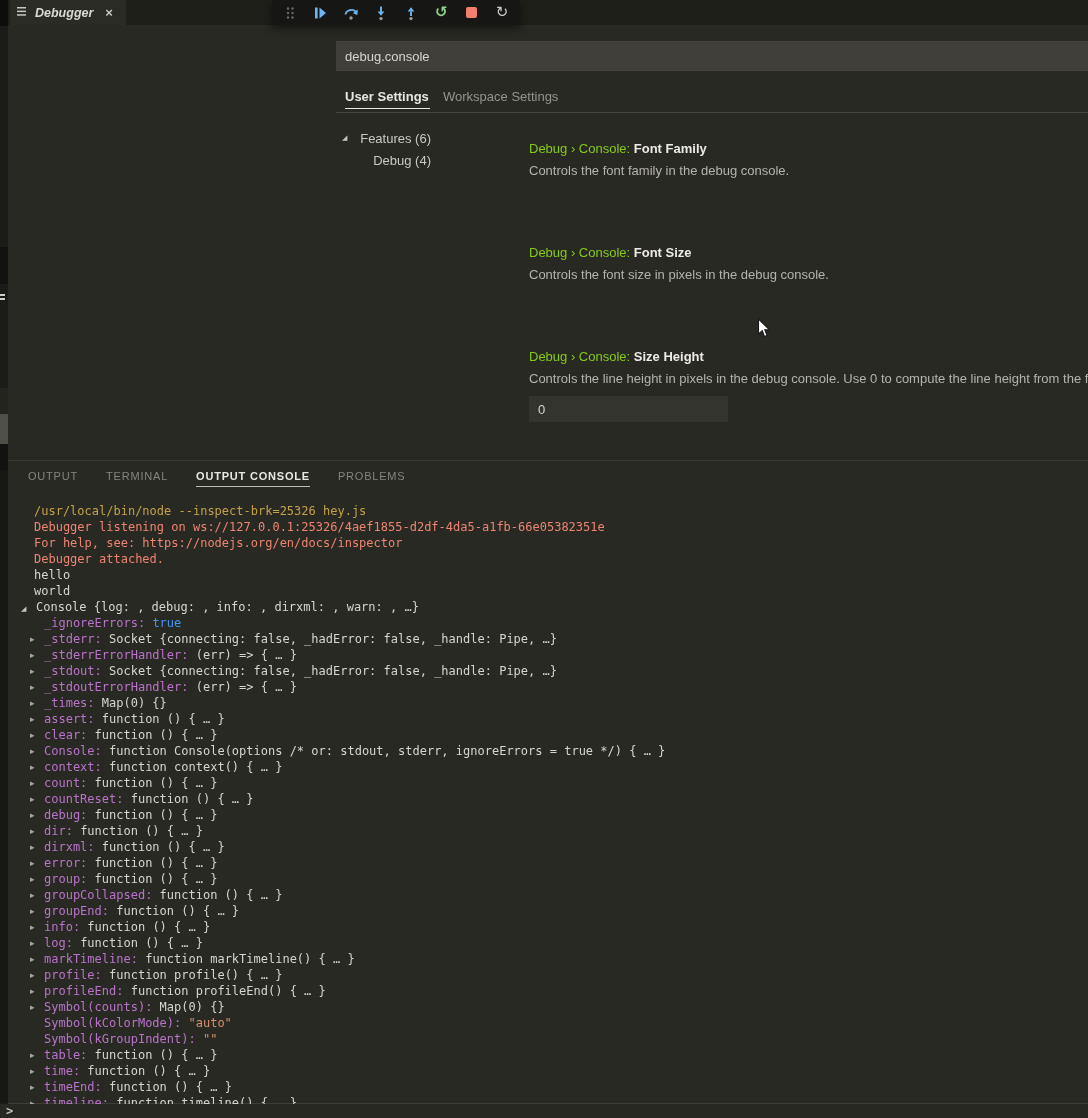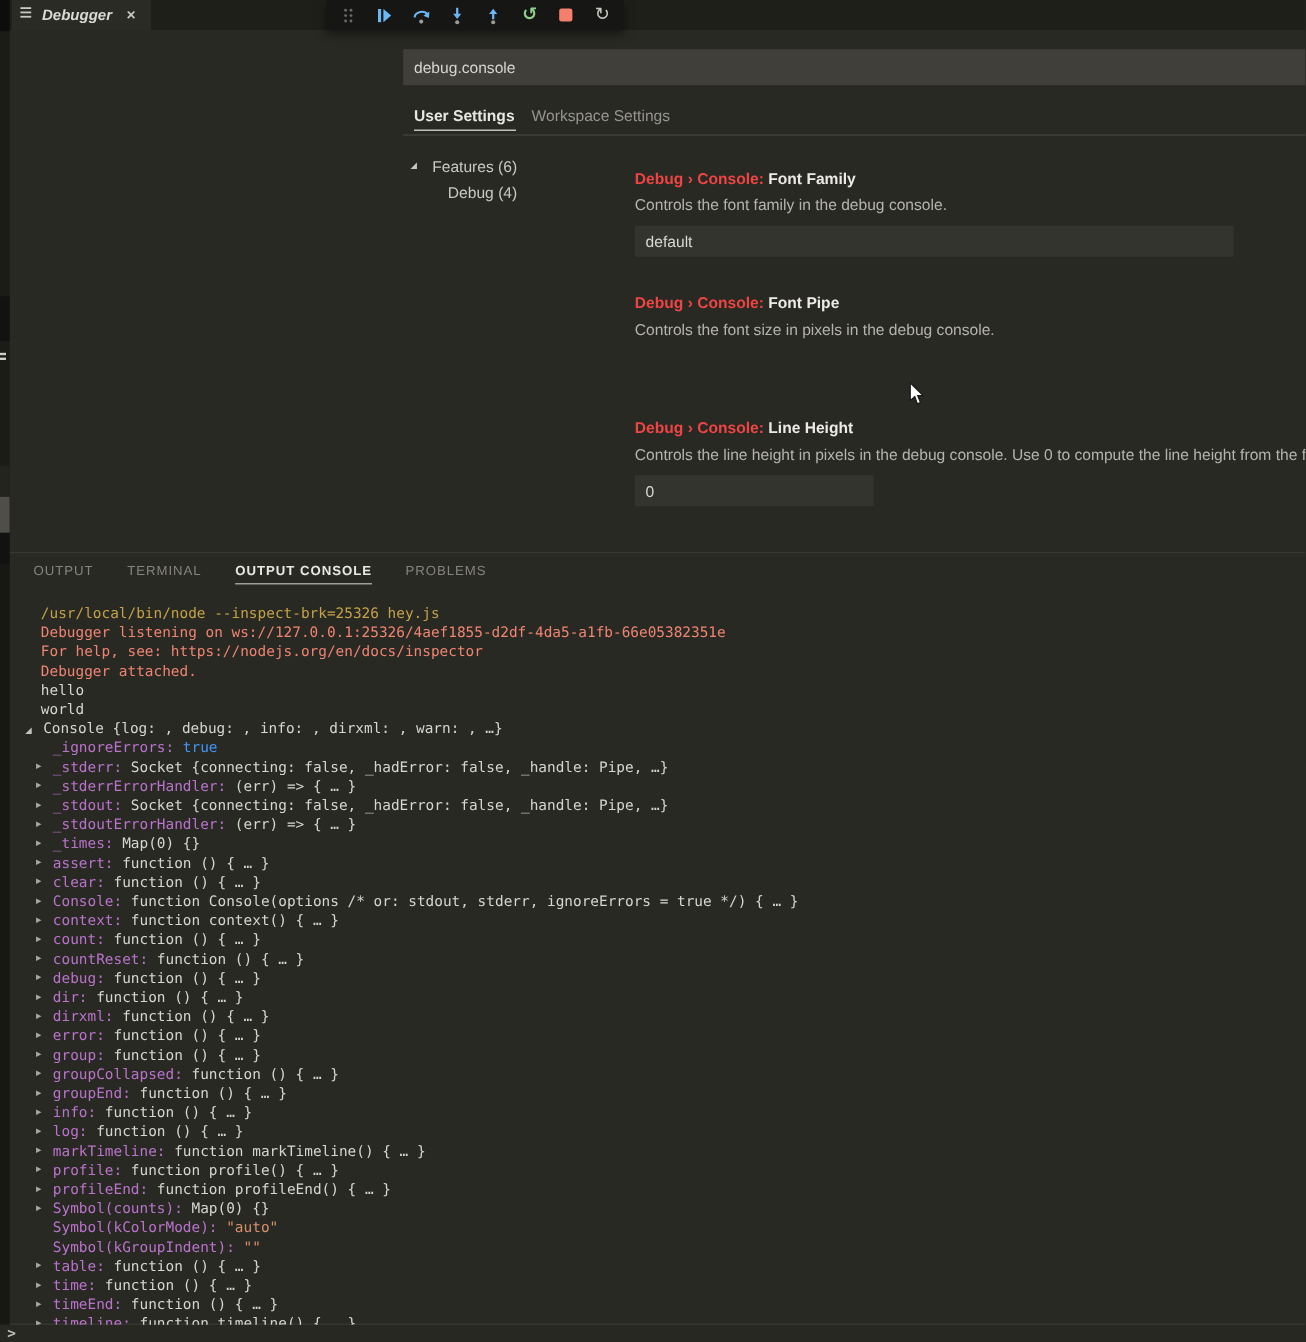--- a/index.html
+++ b/index.html
@@ -35,21 +35,21 @@
   .stab-underline{position:absolute;left:345px;top:108px;width:85px;height:1px;background:#e8e8e2}
   .sdivider{position:absolute;left:336px;right:0;top:112px;height:1px;background:#46463f}
 
   .toc-item{position:absolute;left:340px;width:91px;text-align:right;font-size:13px;
             color:#c9c9c2;white-space:nowrap;cursor:default}
   .toc-twisty{position:absolute;left:-14px;top:3px;font-family:"DejaVu Sans",sans-serif;
               font-size:7px;color:#c8c8c1}
 
   .sitem{position:absolute;left:529px;width:700px}
   .stitle{font-size:13px;white-space:nowrap}
-  .scat{color:#ef4444;font-weight:700}
+  .scat{color:#84cc16;font-weight:400}
   .sname{color:#eceae5;font-weight:bold}
   .sdesc{font-size:13px;color:#b4b4ac;margin-top:7px;white-space:nowrap}
   .sinput{display:block;margin-top:10px;height:26px;background:#34342e;border:1px solid transparent;
           outline:none;color:#d8d8d2;font-size:13px;padding:0 0 0 8px;box-sizing:border-box;
           font-family:"Liberation Sans",sans-serif}
   .sinput.focused{border-color:#8a8a6f}
 
   
   .cursor{position:absolute;left:757px;top:318px;z-index:20;pointer-events:none}
 
@@ -158,28 +158,27 @@
   <span>Features (6)</span>
 </div>
 <div class="toc-item" style="top:153px">
   <span>Debug (4)</span>
 </div>
 
 <div>
     <div class="sitem" style="top: 141px;">
       <div class="stitle"><span class="scat">Debug › Console: </span><span class="sname">Font Family</span></div>
       <div class="sdesc">Controls the font family in the debug console.</div>
-      <input class="sinput" value="default" style="width: 499px;">
     </div>
     <div class="sitem" style="top: 245px;">
-      <div class="stitle"><span class="scat">Debug › Console: </span><span class="sname">Font Pipe</span></div>
+      <div class="stitle"><span class="scat">Debug › Console: </span><span class="sname">Font Size</span></div>
       <div class="sdesc">Controls the font size in pixels in the debug console.</div>
     </div>
     <div class="sitem" style="top: 349px;">
-      <div class="stitle"><span class="scat">Debug › Console: </span><span class="sname">Line Height</span></div>
+      <div class="stitle"><span class="scat">Debug › Console: </span><span class="sname">Size Height</span></div>
       <div class="sdesc">Controls the line height in pixels in the debug console. Use 0 to compute the line height from the font size.</div>
       <input class="sinput" value="0" style="width: 199px;">
     </div>
   </div>
 
 <div class="cursor">
   <svg width="14" height="21" viewBox="0 0 14 21">
       <path d="M1.5 1 L1.5 16 L5.3 12.6 L7.5 18.6 L10.1 17.5 L7.8 11.7 L12.3 11.7 Z" fill="#fdfdfd" stroke="#1a1a1a" stroke-width="1.1"></path>
     </svg>
 </div>

